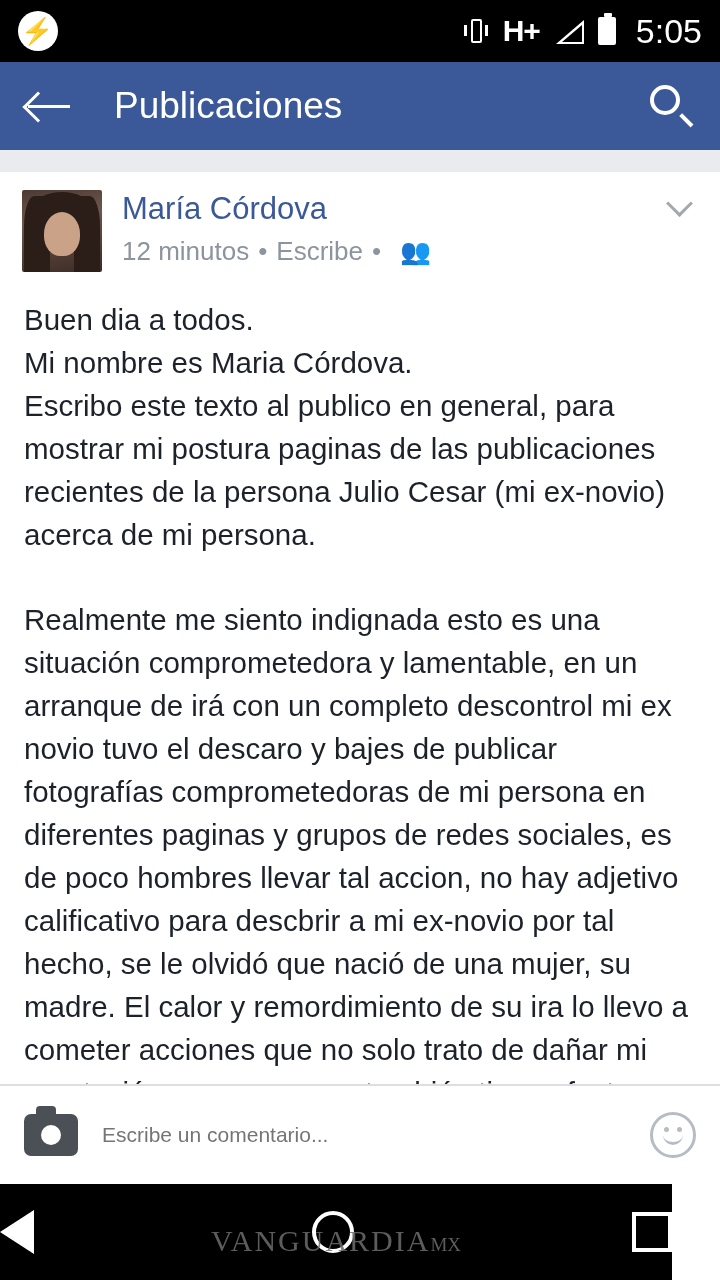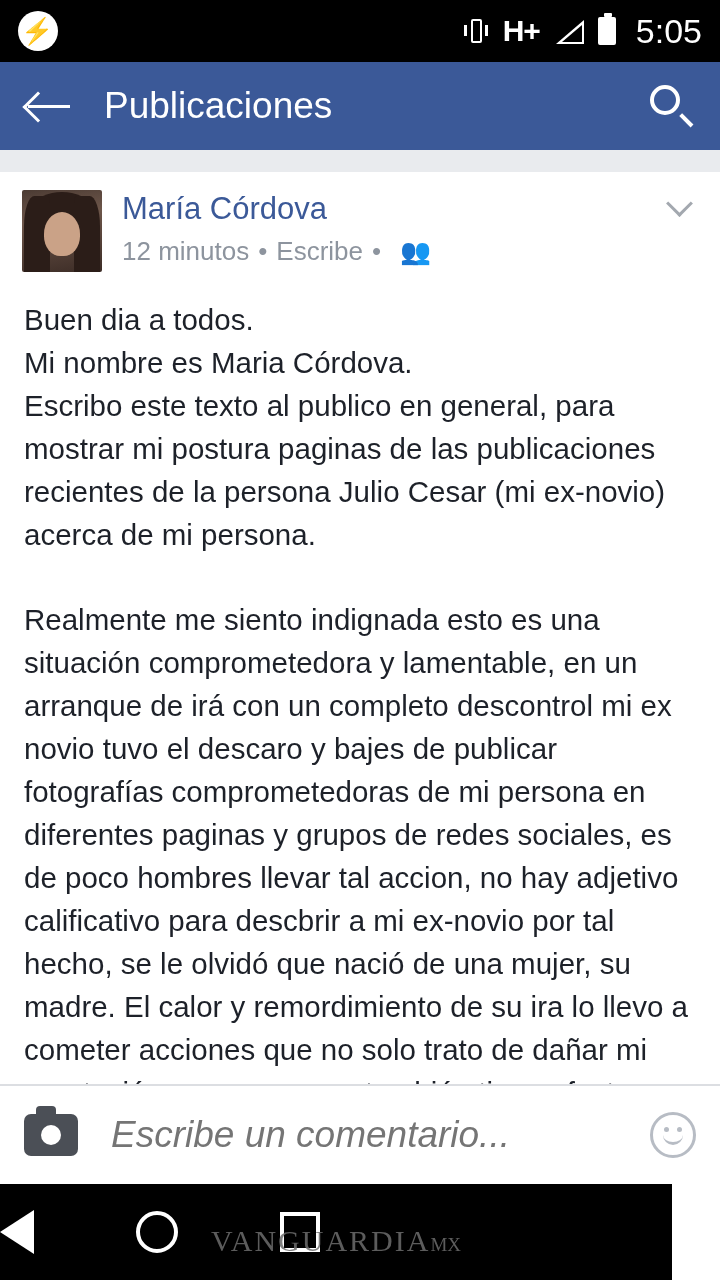--- a/index.html
+++ b/index.html
@@ -131,20 +131,21 @@
   }
 
   
   .app-bar {
     height: 88px;
     background: #3b5998;
     display: flex;
     align-items: center;
     padding: 0 26px;
     box-sizing: border-box;
+    gap: 10px;
   }
   .back-arrow {
     width: 46px;
     height: 40px;
     position: relative;
     cursor: pointer;
   }
   .back-arrow .shaft {
     position: absolute;
     top: 19px;
@@ -358,28 +359,27 @@
     left: 50%;
     top: 50%;
     transform: translate(-50%,-50%);
     width: 20px;
     height: 20px;
     border-radius: 50%;
     background: #ffffff;
   }
   .comment-input {
     flex: 1;
-    margin-left: 31px;
-    font-size: 37px;
+    margin-left: 22px;
+    font-size: 21px;
     color: #9197a3;
     border: none;
     outline: none;
     background: transparent;
     font-family: "Liberation Sans", sans-serif;
-    font-style: italic;
   }
   .emoji-icon {
     width: 46px;
     height: 46px;
     border: 3px solid #b7bcc4;
     border-radius: 50%;
     position: relative;
     flex: 0 0 46px;
     box-sizing: border-box;
     cursor: pointer;
@@ -407,21 +407,21 @@
   
   .nav-bar {
     position: absolute;
     left: 0;
     bottom: 0;
     width: 672px;
     height: 96px;
     background: #000000;
     display: flex;
     align-items: center;
-    justify-content: flex-start;
+    justify-content: space-between;
     gap: 102px;
   }
   .nav-back {
     width: 0;
     height: 0;
     border-top: 22px solid transparent;
     border-bottom: 22px solid transparent;
     border-right: 34px solid #ffffff;
     cursor: pointer;
   }

